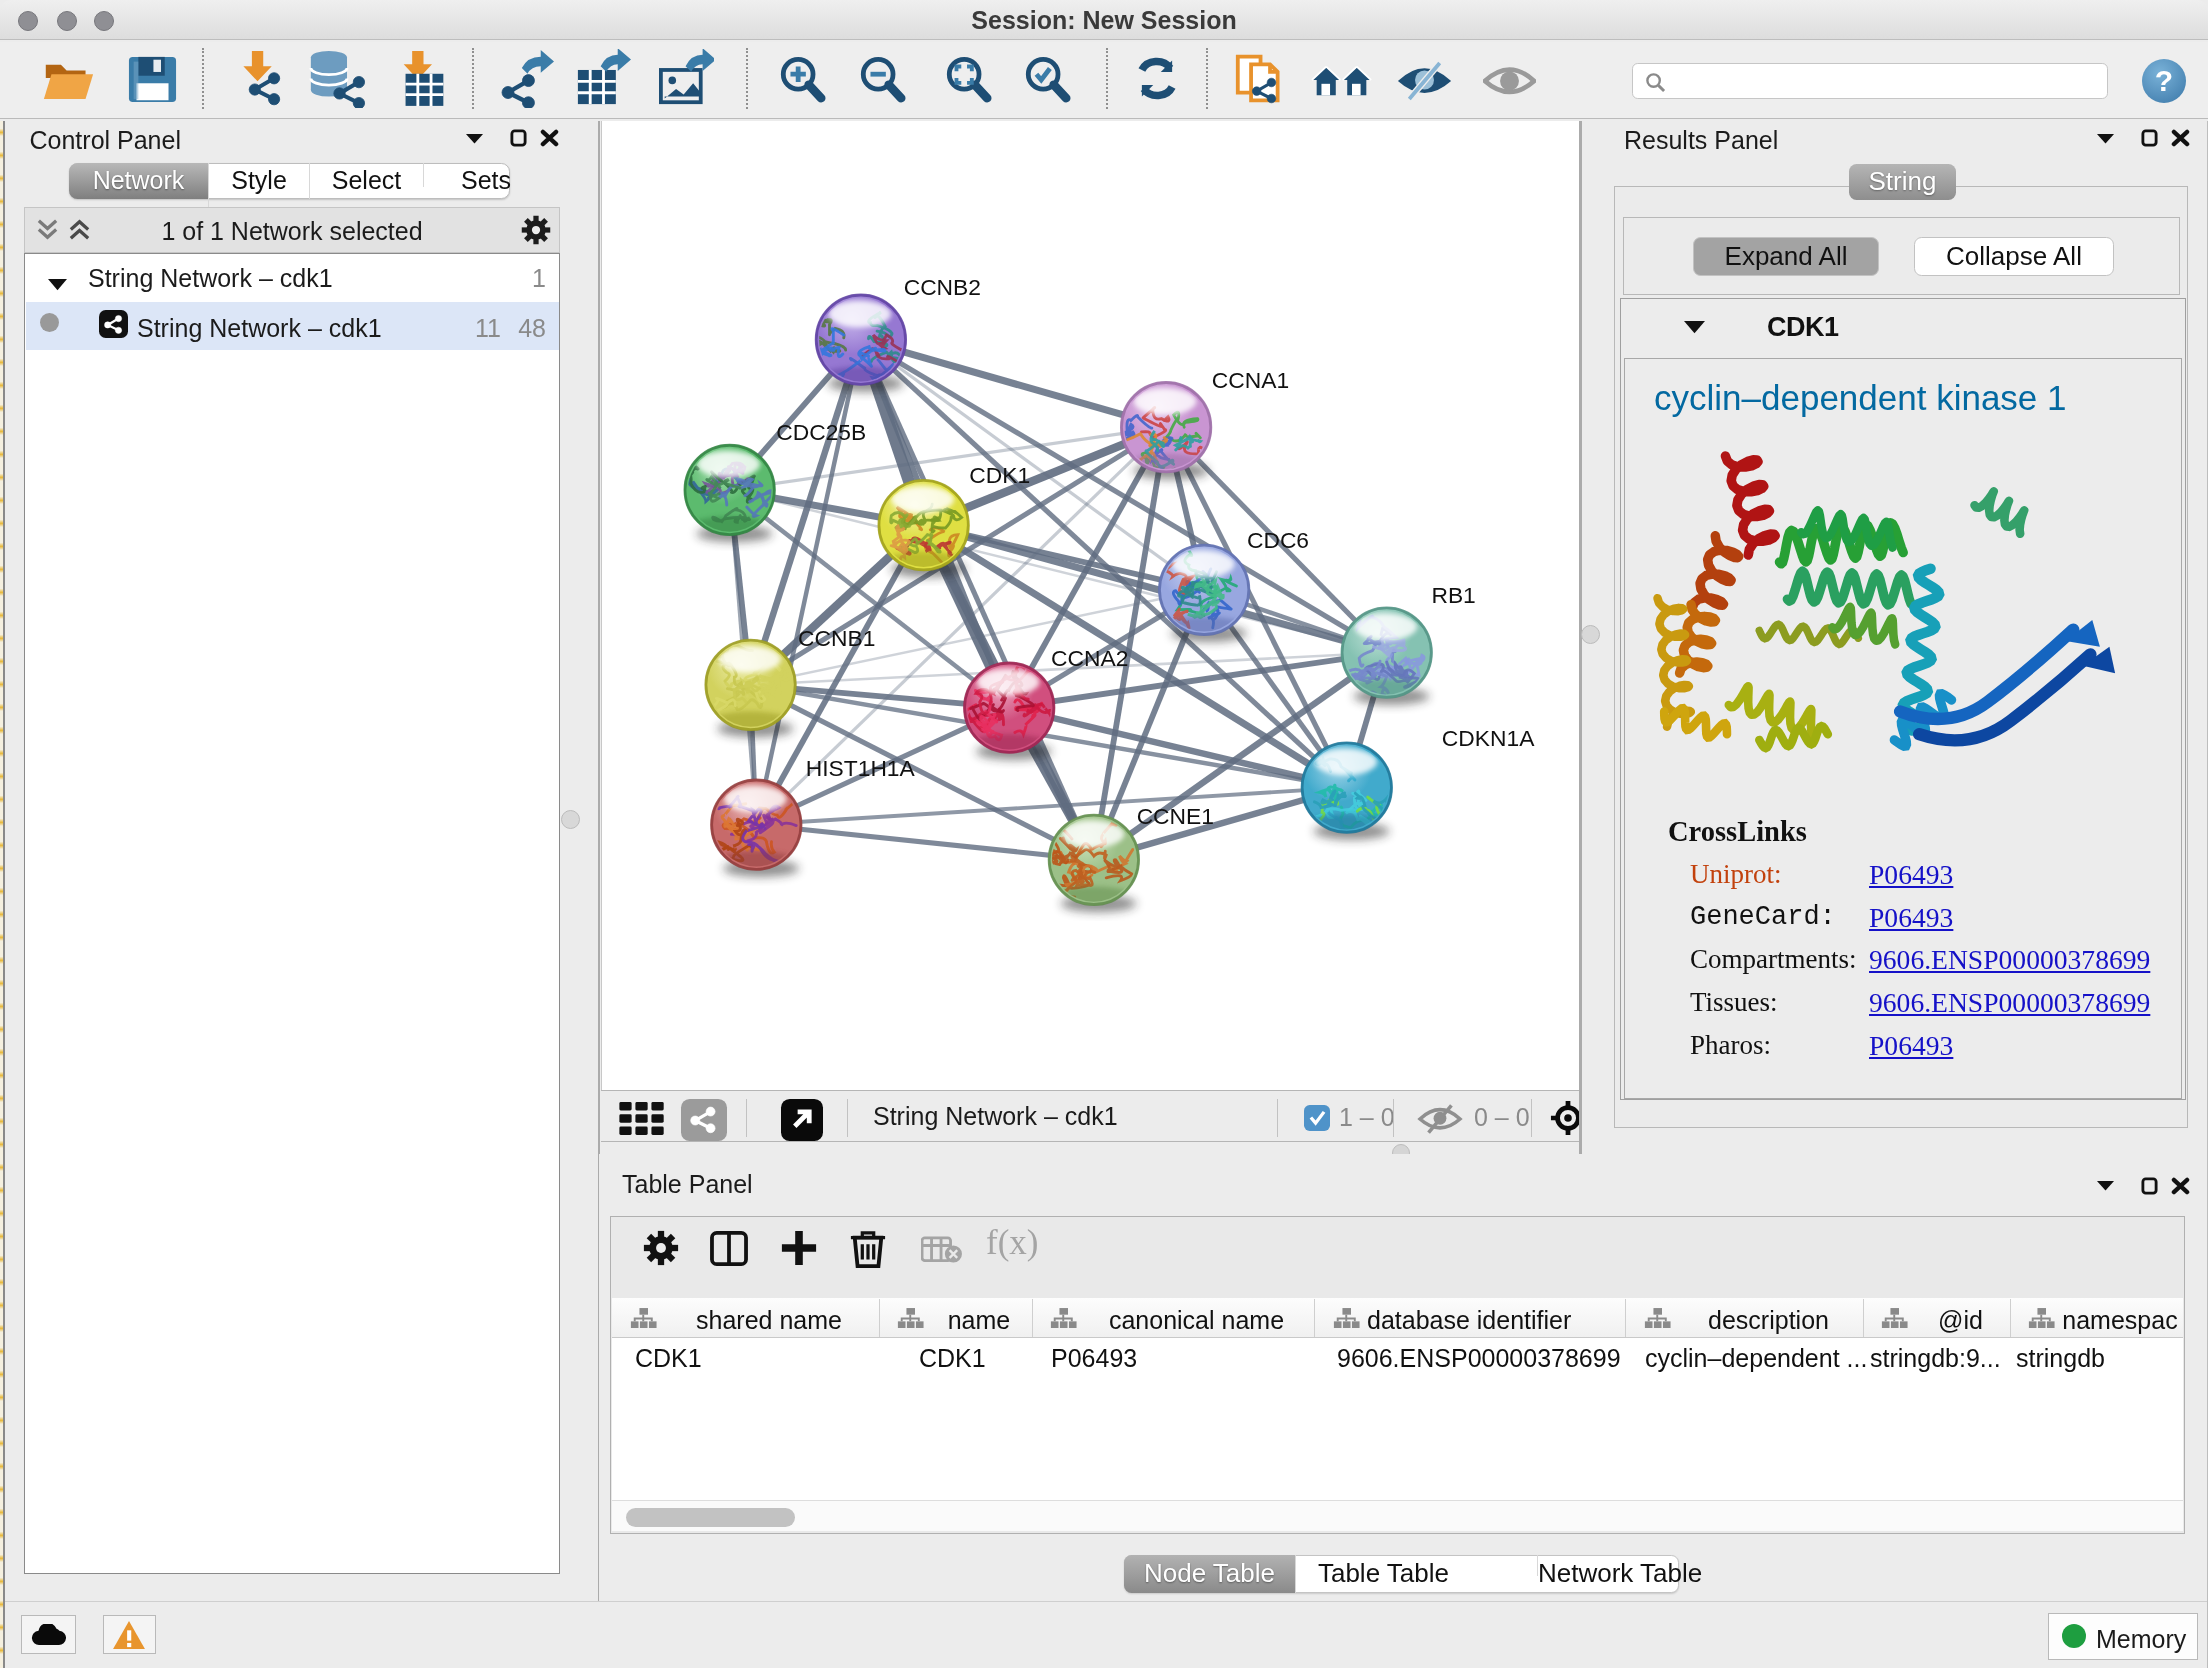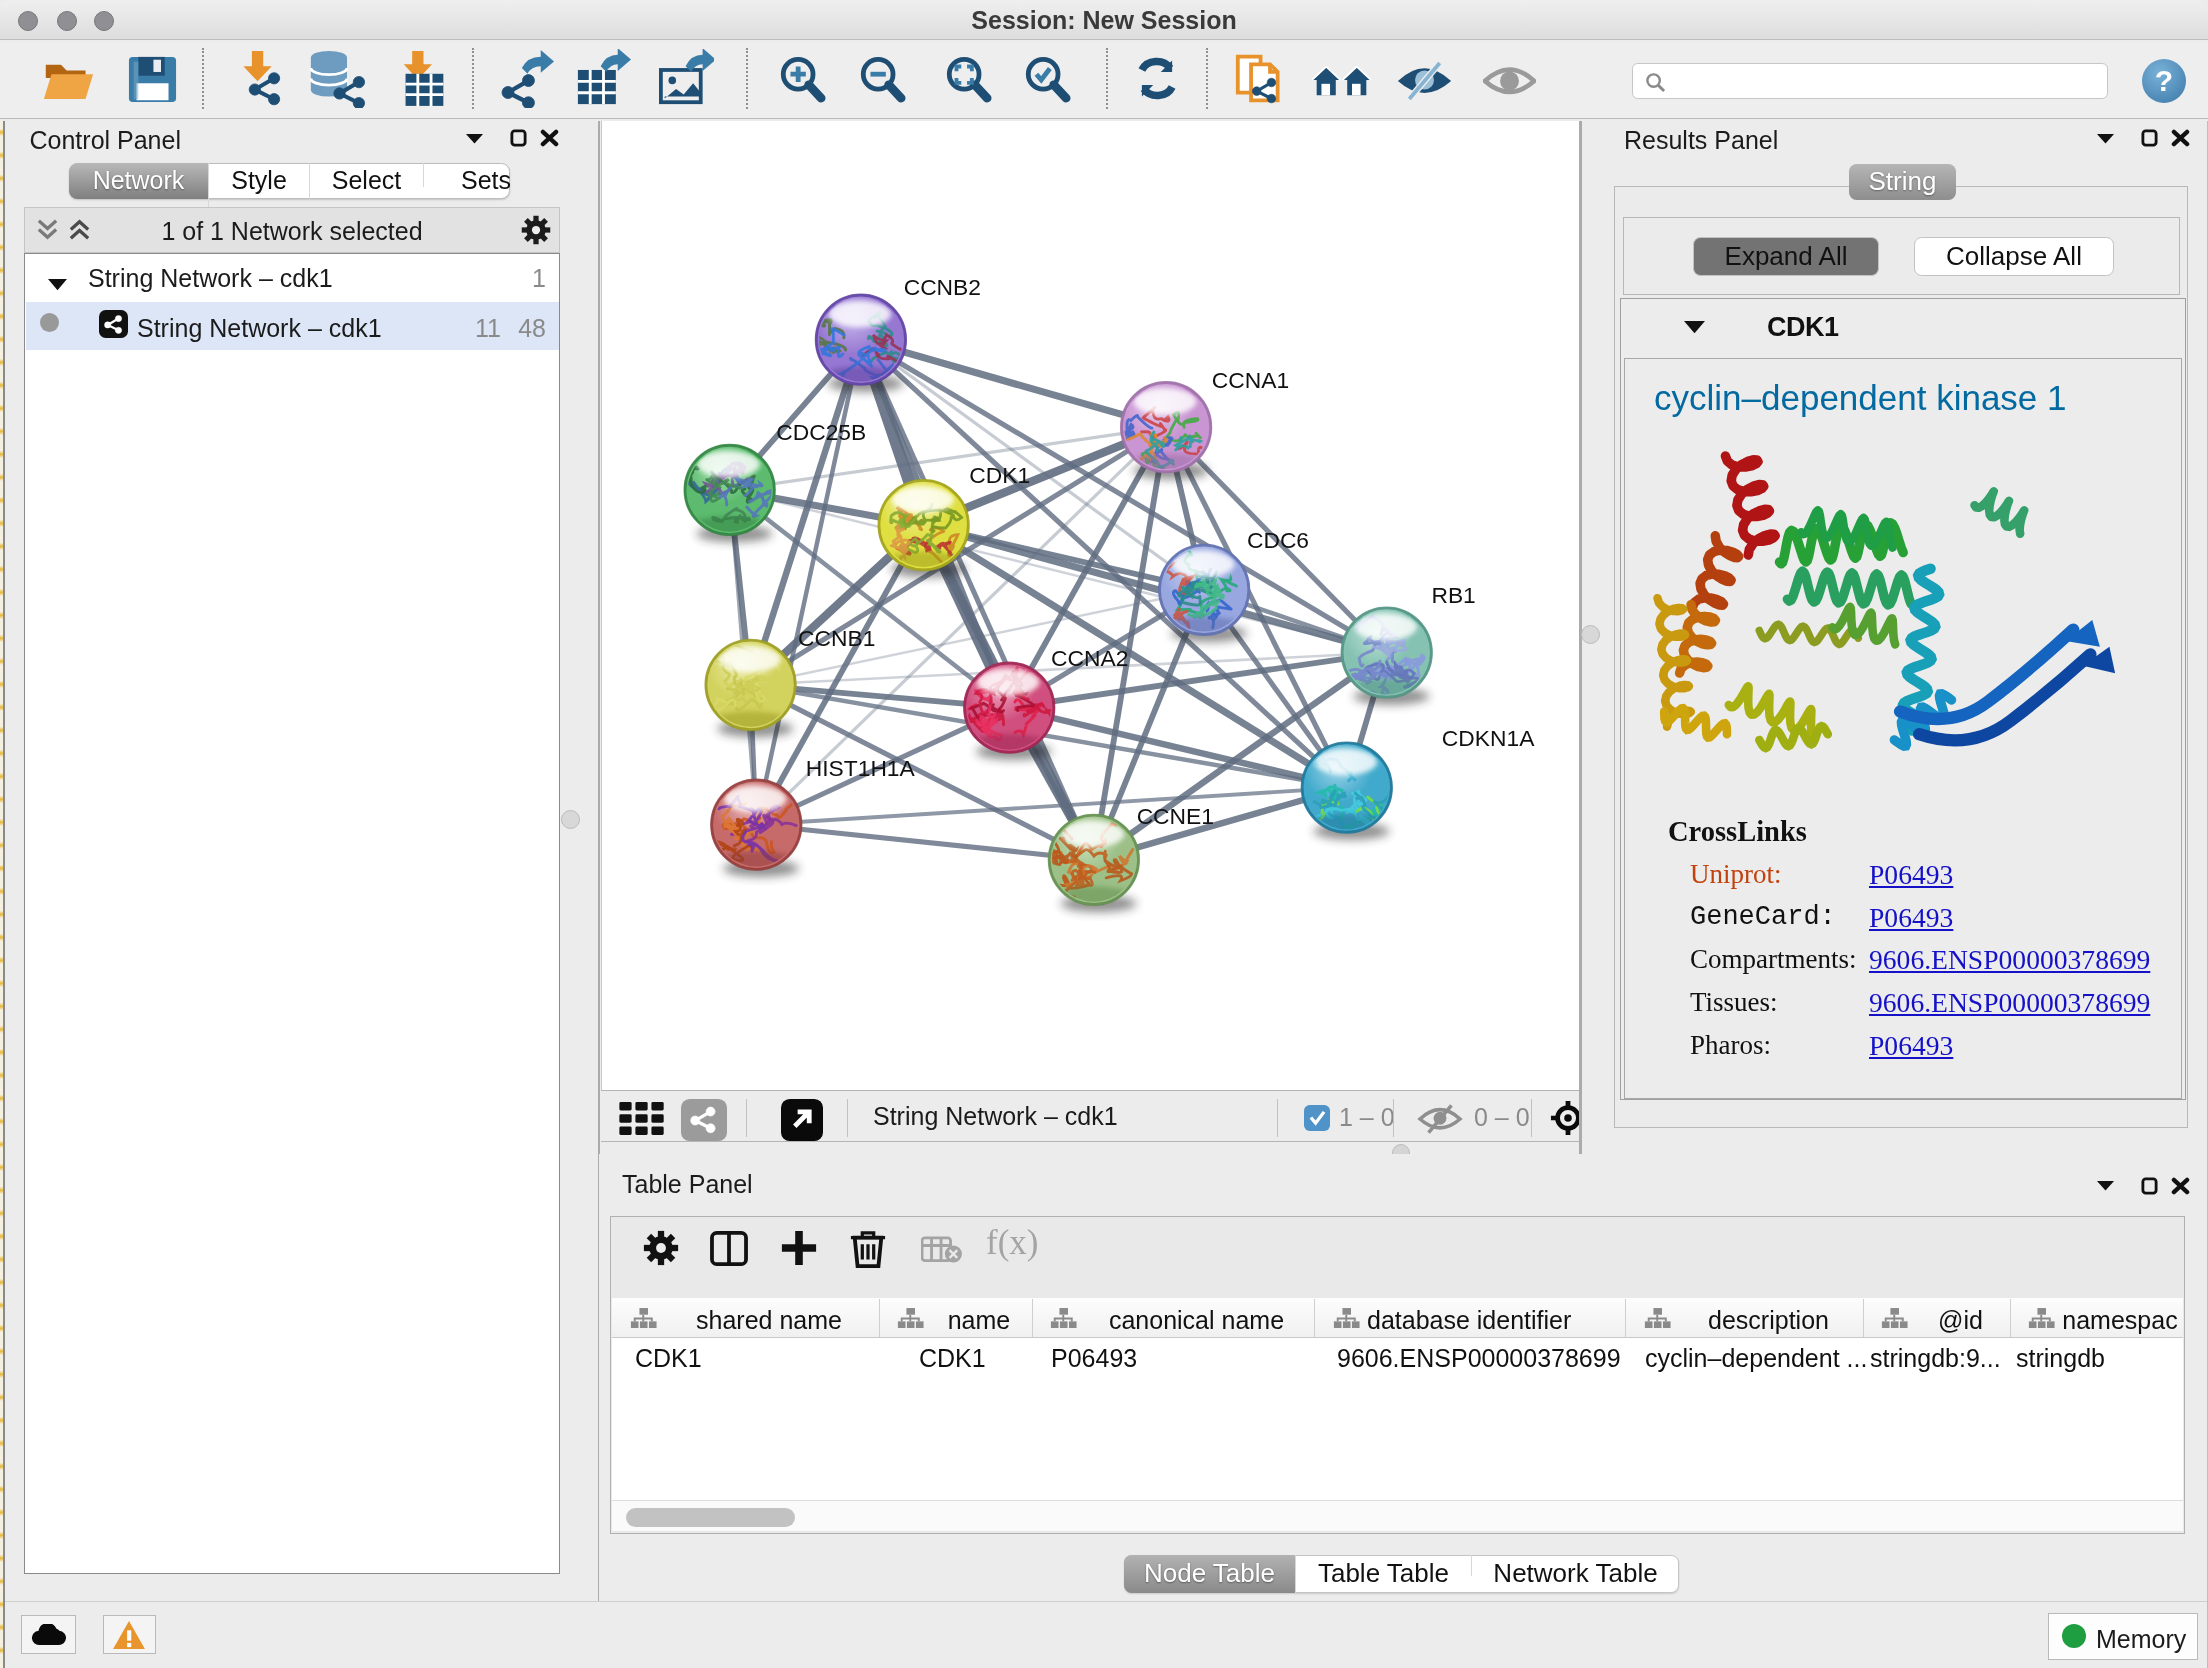--- a/index.html
+++ b/index.html
@@ -670,21 +670,21 @@
   </svg>
 <svg style="position:absolute;left:2141px;top:129px" width="17" height="18" viewBox="0 0 18 19">
     <rect x="2" y="2" width="14" height="15" rx="3" fill="none" stroke="#111" stroke-width="3"></rect>
   </svg>
 <svg style="position:absolute;left:2171px;top:129px" width="19" height="18" viewBox="0 0 20 19">
     <path d="M3 3 L17 16 M17 3 L3 16" stroke="#111" stroke-width="4.5" stroke-linecap="round"></path>
   </svg>
 <div class="abs" style="left:1614px;top:186px;width:574px;height:942px;background:#ebebeb;border:1.9px solid #b8b8b8"></div>
 <div class="abs" style="left:1849px;top:164px;width:107px;height:36px;background:linear-gradient(#b5b5b5,#8e8e8e);border-radius:7.6px;color:#fff;font-size:26px;text-align:center;line-height:35px;text-shadow:0 1px 1.9px rgba(0,0,0,.35)">String</div>
 <div class="abs" style="left:1623px;top:217px;width:557px;height:78px;border:1px solid #b8b8b8"></div>
-<div class="abs" style="left:1693px;top:237px;width:186px;height:39px;background:#737373;border:1px solid #c2c2c2;border-radius:7.6px;font-size:26px;color:#111;text-align:center;line-height:37px">Expand All</div>
+<div class="abs" style="left:1693px;top:237px;width:186px;height:39px;background:#a3a3a3;border:1px solid #c2c2c2;border-radius:7.6px;font-size:26px;color:#111;text-align:center;line-height:37px">Expand All</div>
 <div class="abs" style="left:1914px;top:237px;width:200px;height:39px;background:#fff;border:1px solid #c2c2c2;border-radius:7.6px;font-size:26px;color:#111;text-align:center;line-height:37px">Collapse All</div>
 <div class="abs" style="left:1620px;top:298px;width:566px;height:802px;background:#ececec;border:1.9px solid #9f9f9f"></div>
 <svg class="abs" style="left:1683px;top:320px" width="23" height="14.3" viewBox="0 0 24 15">
     <path d="M1 1 h22 l-11 13 z" fill="#111"></path>
   </svg>
 <div class="abs" style="left:1767px;top:312px;font-size:27px;font-weight:700;letter-spacing:-0.5px;color:#111">CDK1</div>
 <div class="abs" style="left:1624px;top:358px;width:558px;height:741px;background:#ececec;border:1px solid #a8a8a8"></div>
 <div class="abs" style="left:1654px;top:378px;font-size:35px;color:#0369a1">cyclin–dependent kinase 1</div>
 <div class="abs" style="left:1645px;top:426px"><svg width="476" height="352" viewBox="0 0 500 370">
       <path d="M84.4 31.6 L86.4 36.9 L91.1 40.8 L97.8 43.0 L105.2 43.2 L111.9 41.9 L116.6 39.7 L118.6 37.4 L117.5 35.8 L113.6 35.6 L107.8 37.2 L101.2 40.6 L95.4 45.6 L91.5 51.6 L90.4 57.6 L92.4 62.9 L97.1 66.8 L103.8 69.0 L111.2 69.2 L117.9 67.9 L122.6 65.7 L124.6 63.4 L123.5 61.8 L119.6 61.6 L113.8 63.2 L107.2 66.6 L101.4 71.6 L97.5 77.6 L96.4 83.6 L98.4 88.9 L103.1 92.8 L109.8 95.0 L117.2 95.2 L123.9 93.9 L128.6 91.7 L130.6 89.4 L129.5 87.8 L125.6 87.6 L119.8 89.2 L113.2 92.6 L107.4 97.6 L103.5 103.6 L102.4 109.6 L104.4 114.9 L109.1 118.8 L115.8 121.0 L123.2 121.2 L129.9 119.9 L134.6 117.7 L136.6 115.4 L135.5 113.8 L131.6 113.6 L125.8 115.2 L119.2 118.6 L113.4 123.6 L109.5 129.6 L108.4 135.6" fill="none" stroke="#b01414" stroke-width="10" stroke-linecap="round" stroke-linejoin="round"></path>
@@ -850,21 +850,21 @@
 <div class="abs" style="left:1870px;top:1344px;font-size:25px;color:#111;white-space:nowrap">stringdb:9...</div>
 <div class="abs" style="left:2016px;top:1344px;font-size:25px;color:#111;white-space:nowrap">stringdb</div>
 
 <div class="abs" style="left:612px;top:1378px;width:1571px;height:122px;background:#fff"></div>
 <div class="abs" style="left:612px;top:1500px;width:1571px;height:31px;background:#fafafa;border-top:1px solid #ddd"></div>
 <div class="abs" style="left:626px;top:1508px;width:169px;height:19px;background:#c2c2c2;border-radius:9.5px"></div>
 
 <div class="abs" style="left:1124px;top:1555px;width:555px;height:38px;background:#fff;border:1px solid #c4c4c4;border-radius:7.6px;box-shadow:0 1px 1.9px rgba(0,0,0,0.15)"></div>
 <div class="abs" style="left:1124px;top:1555px;width:171px;height:38px;background:linear-gradient(#b2b2b2,#8a8a8a);border-radius:7.6px 0 0 7.6px;color:#fff;font-size:26px;text-align:center;line-height:37px;text-shadow:0 1px 1.9px rgba(0,0,0,.4)">Node Table</div>
 <div class="abs" style="left:1295px;top:1555px;width:176px;height:38px;border-left:1px solid #d8d8d8;font-size:26px;color:#111;text-align:center;line-height:37px">Table Table</div>
-<div class="abs" style="left:1471px;top:1555px;width:208px;height:21px;border-left:1px solid #d8d8d8;font-size:26px;color:#111;text-align:center;line-height:37px">Network Table</div>
+<div class="abs" style="left:1537px;top:1555px;width:208px;height:21px;border-left:1px solid #d8d8d8;font-size:26px;color:#111;line-height:37px">Network Table</div>
 
 <div class="abs" style="left:0;top:1601px;width:2208px;height:68px;background:#ececec;border-top:1.9px solid #cfcfcf"></div>
 <div class="abs" style="left:21px;top:1615px;width:55px;height:39px;background:#f4f4f4;border:1.9px solid #b9b9b9"></div>
 <svg class="abs" style="left:30px;top:1624px" width="36" height="22" viewBox="0 0 38 23">
     <path d="M10 22 a7.5 7.5 0 0 1 -1 -15 a10 10 0 0 1 19 -2 a6 6 0 0 1 3 2 a6.5 6.5 0 0 1 -1 15 z" fill="#0a0a0a"></path>
   </svg>
 <div class="abs" style="left:103px;top:1615px;width:53px;height:39px;background:#f4f4f4;border:1.9px solid #b9b9b9"></div>
 <svg class="abs" style="left:112px;top:1620px" width="34" height="30" viewBox="0 0 36 32">
     <path d="M18 1 L35 31 H1 z" fill="#e8952e"></path>
     <rect x="16" y="11" width="4.4" height="11" fill="#fff"></rect>

